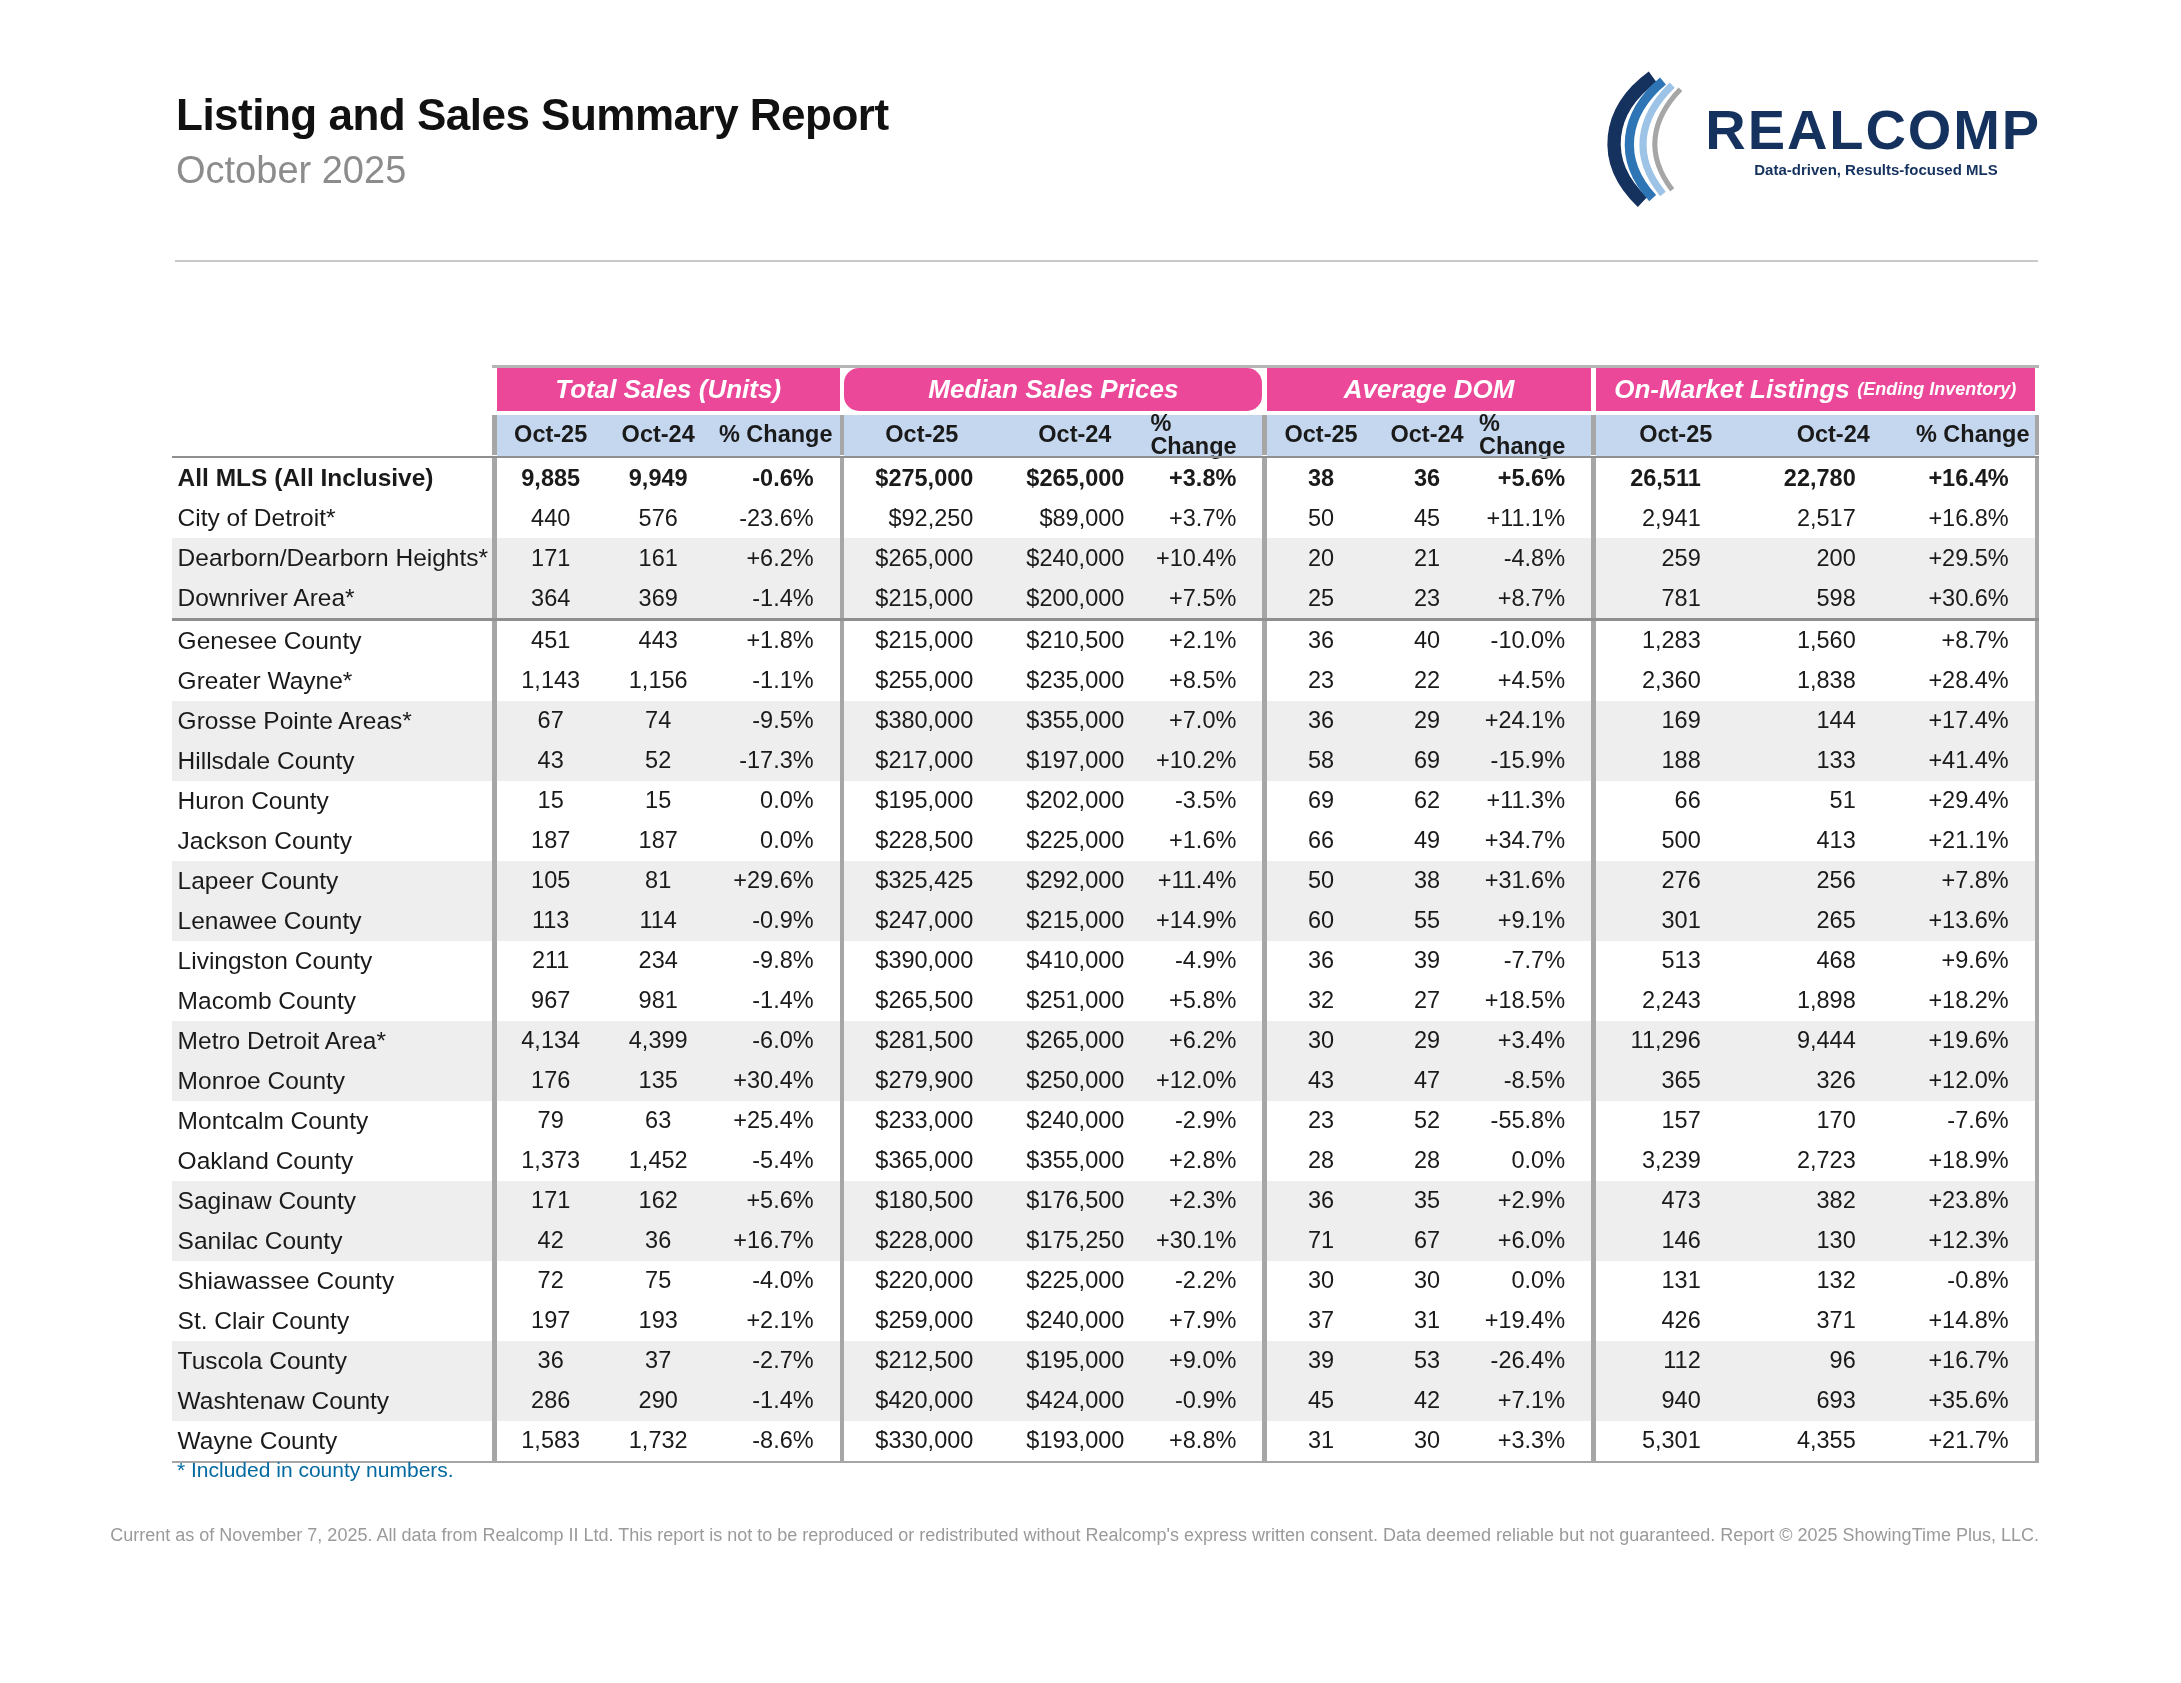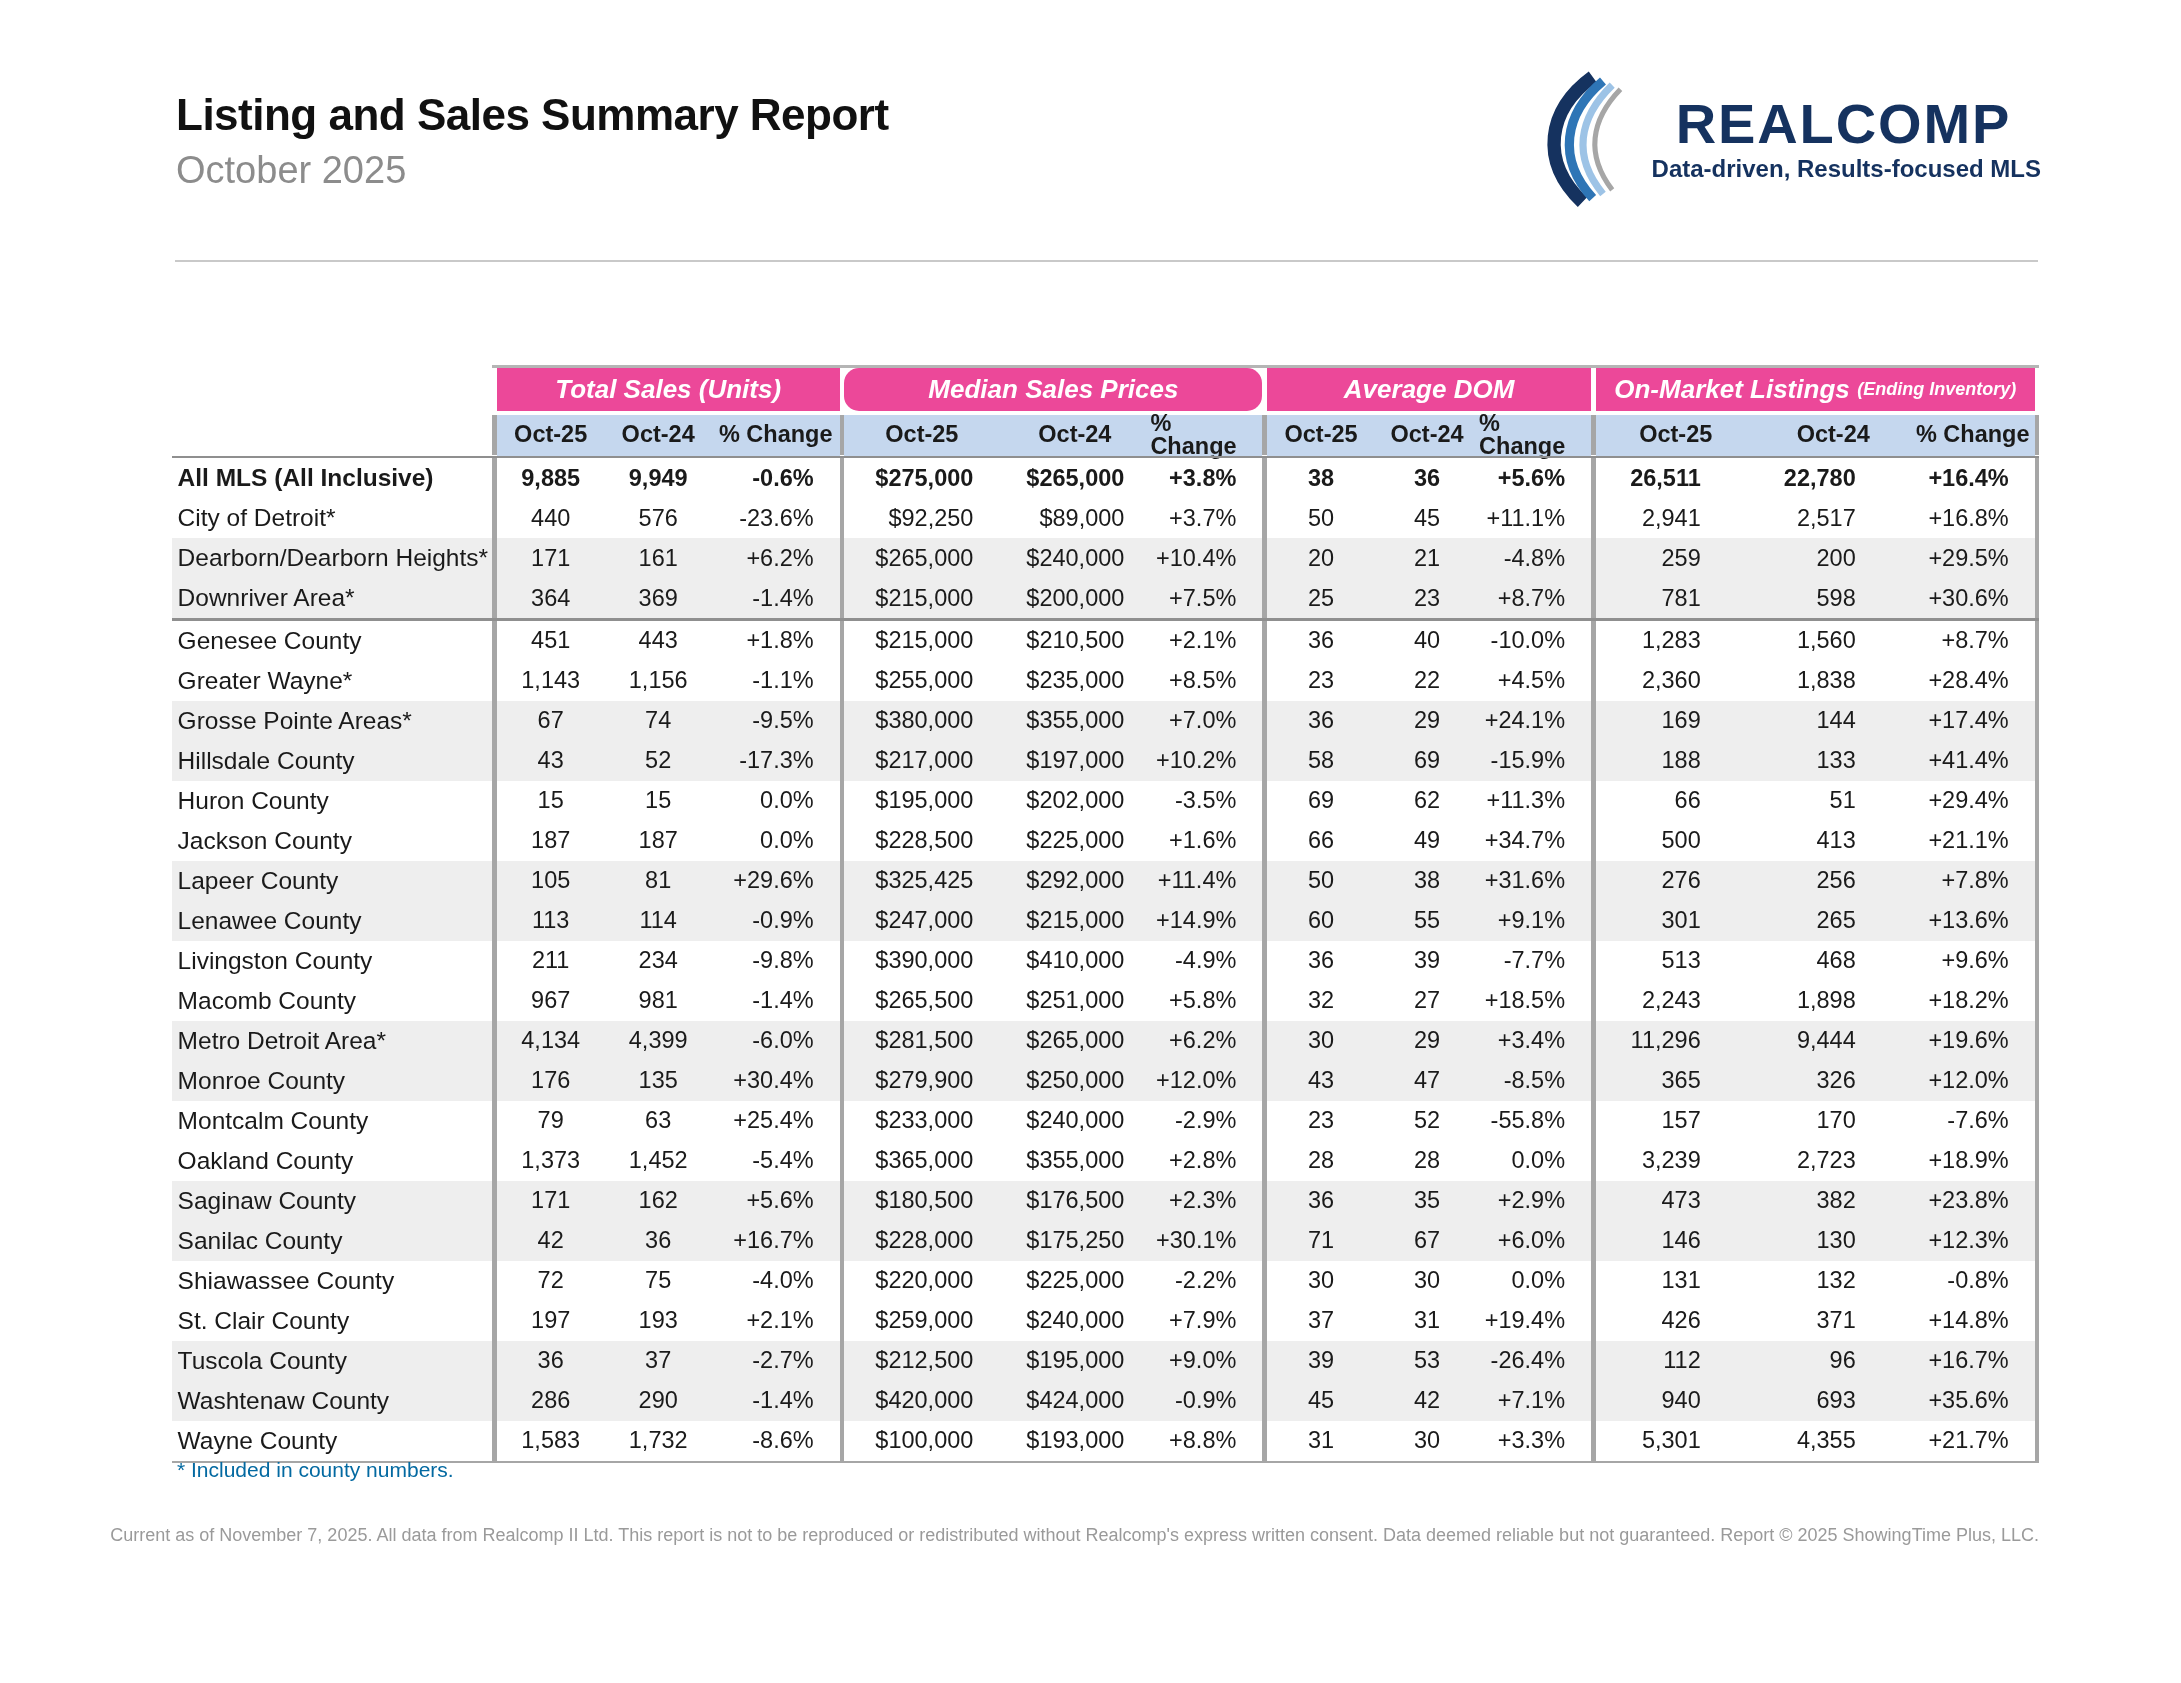--- a/index.html
+++ b/index.html
@@ -13,21 +13,21 @@
   }
   .page-subtitle{
     position:absolute;left:176px;top:149px;font-size:38px;font-weight:normal;color:#8c8c8c;
   }
   .logo{
     position:absolute;top:64px;right:141px;display:flex;align-items:center;text-align:center;
   }
   .logo-swoosh{width:113px;height:151px;margin-right:3.8px;}
   .logo-textcol{display:flex;flex-direction:column;}
   .logo-brand{font-size:56px;font-weight:bold;color:#15325f;letter-spacing:1.9px;line-height:1;}
-  .logo-tagline{font-size:24px;font-weight:bold;color:#15325f;margin-top:3px;margin-left:5.6px;}
+  .logo-tagline{font-size:15px;font-weight:bold;color:#15325f;margin-top:3px;margin-left:5.6px;}
   .header-divider{
     position:absolute;left:175px;top:260px;width:1863px;height:1.9px;background:#c9c9c9;
   }
   .table-wrap{position:absolute;left:172px;top:365px;}
   .grid{display:grid;}
   .cell{
     display:flex;align-items:center;height:40px;font-size:23.5px;color:#1a1a1a;
     box-sizing:border-box;line-height:1;
   }
   .c{justify-content:center;}
@@ -550,21 +550,21 @@
       <div class="cell R stripe">940</div>
       <div class="cell R stripe">693</div>
       <div class="cell r stripe">+35.6%</div>
       <div class="cell sepcol"></div>
       <div class="cell lbl">Wayne County</div>
       <div class="cell sepcol"></div>
       <div class="cell c">1,583</div>
       <div class="cell c">1,732</div>
       <div class="cell r">-8.6%</div>
       <div class="cell sepcol"></div>
-      <div class="cell r">$100,000</div>
+      <div class="cell r">$330,000</div>
       <div class="cell r">$193,000</div>
       <div class="cell r">+8.8%</div>
       <div class="cell sepcol"></div>
       <div class="cell c">31</div>
       <div class="cell c">30</div>
       <div class="cell r">+3.3%</div>
       <div class="cell sepcol"></div>
       <div class="cell R">5,301</div>
       <div class="cell R">4,355</div>
       <div class="cell r">+21.7%</div>

